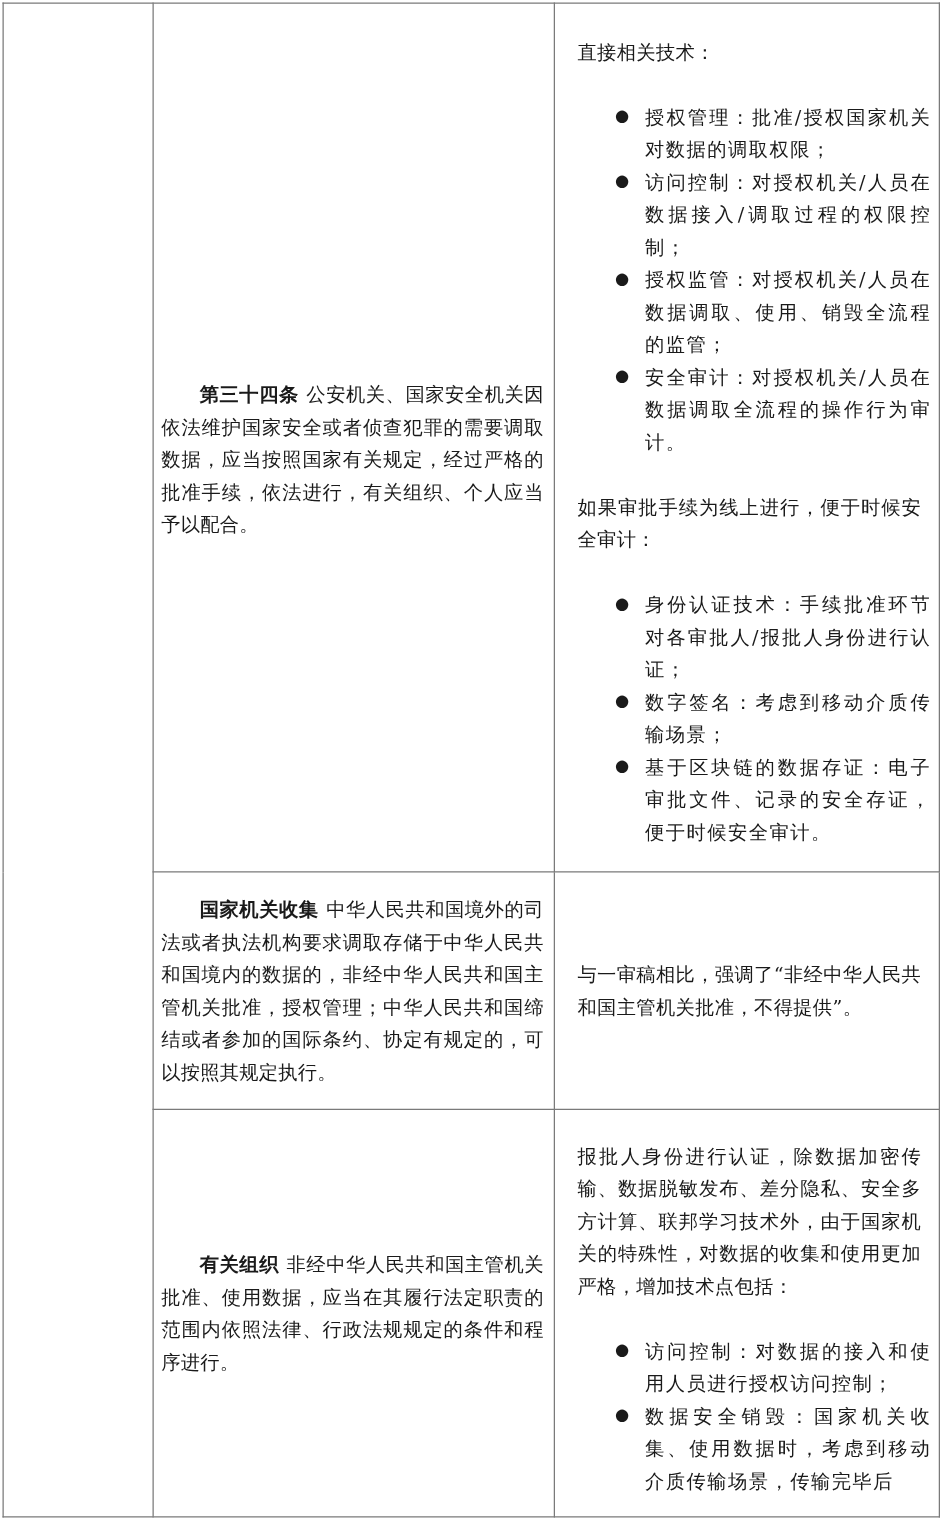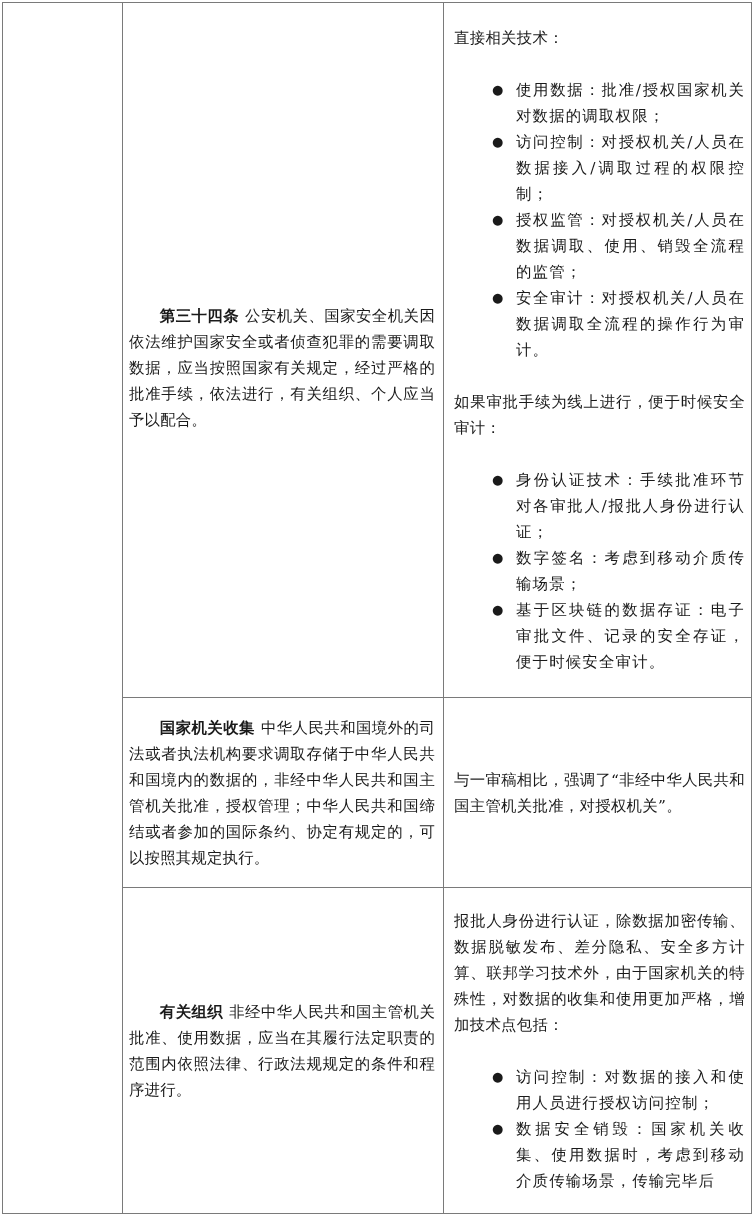--- a/index.html
+++ b/index.html
@@ -52,21 +52,21 @@
   }
 
   .analysis {
     padding: 0 6px 0 10px;
     font-size: 15.4px;
     line-height: 26px;
     text-align: justify;
     letter-spacing: 0.3px;
   }
   .analysis p {
-    margin: 0;
+    margin: 8px;
   }
   .analysis ul {
     margin: 26px 0 0 0;
     padding: 0 0 0 62px;
     list-style: none;
   }
   .analysis ul + p {
     margin-top: 26px;
   }
   .analysis li {
@@ -101,42 +101,42 @@
         <td rowspan="3">
           <span></span>
         </td>
         <td class="row1-mid">
           <div class="article"><span class="art-no">第三十四条</span><span>公安机关、国家安全机关因依法维护国家安全或者侦查犯罪的需要调取数据，应当按照国家有关规定，经过严格的批准手续，依法进行，有关组织、个人应当予以配合。</span></div>
         </td>
         <td class="row1-right">
           <div class="analysis">
             <p>直接相关技术：</p>
             <ul>
-              <li><span class="bullet">●</span><span>使用数据：批准/授权国家机关对数据的调取权限；</span></li>
+              <li><span class="bullet">●</span><span>授权管理：批准/授权国家机关对数据的调取权限；</span></li>
               <li><span class="bullet">●</span><span>访问控制：对授权机关/人员在数据接入/调取过程的权限控制；</span></li>
               <li><span class="bullet">●</span><span>授权监管：对授权机关/人员在数据调取、使用、销毁全流程的监管；</span></li>
               <li><span class="bullet">●</span><span>安全审计：对授权机关/人员在数据调取全流程的操作行为审计。</span></li>
             </ul>
             <p>如果审批手续为线上进行，便于时候安全审计：</p>
             <ul>
               <li><span class="bullet">●</span><span>身份认证技术：手续批准环节对各审批人/报批人身份进行认证；</span></li>
               <li><span class="bullet">●</span><span>数字签名：考虑到移动介质传输场景；</span></li>
               <li><span class="bullet">●</span><span>基于区块链的数据存证：电子审批文件、记录的安全存证，便于时候安全审计。</span></li>
             </ul>
           </div>
         </td>
       </tr>
 
       <tr style="height:190px;">
         <td>
           <div class="article"><span class="art-no">国家机关收集</span><span>中华人民共和国境外的司法或者执法机构要求调取存储于中华人民共和国境内的数据的，非经中华人民共和国主管机关批准，授权管理；中华人民共和国缔结或者参加的国际条约、协定有规定的，可以按照其规定执行。</span></div>
         </td>
         <td>
           <div class="analysis">
-            <p>与一审稿相比，强调了“非经中华人民共和国主管机关批准，对授权机关”。</p>
+            <p>与一审稿相比，强调了“非经中华人民共和国主管机关批准，不得提供”。</p>
           </div>
         </td>
       </tr>
 
       <tr style="height:326px;">
         <td>
           <div class="article"><span class="art-no">有关组织</span><span>非经中华人民共和国主管机关批准、使用数据，应当在其履行法定职责的范围内依照法律、行政法规规定的条件和程序进行。</span></div>
         </td>
         <td class="row3-right">
           <div class="analysis">

